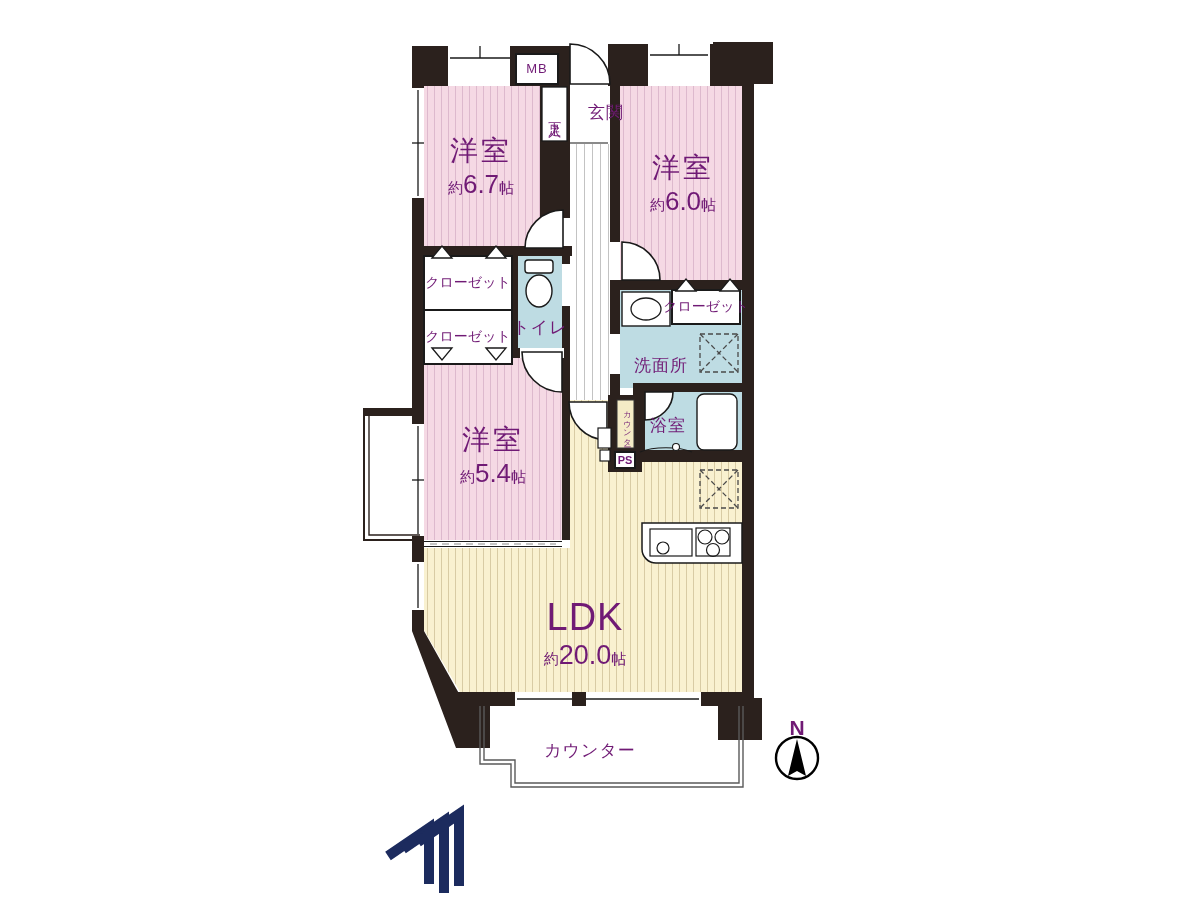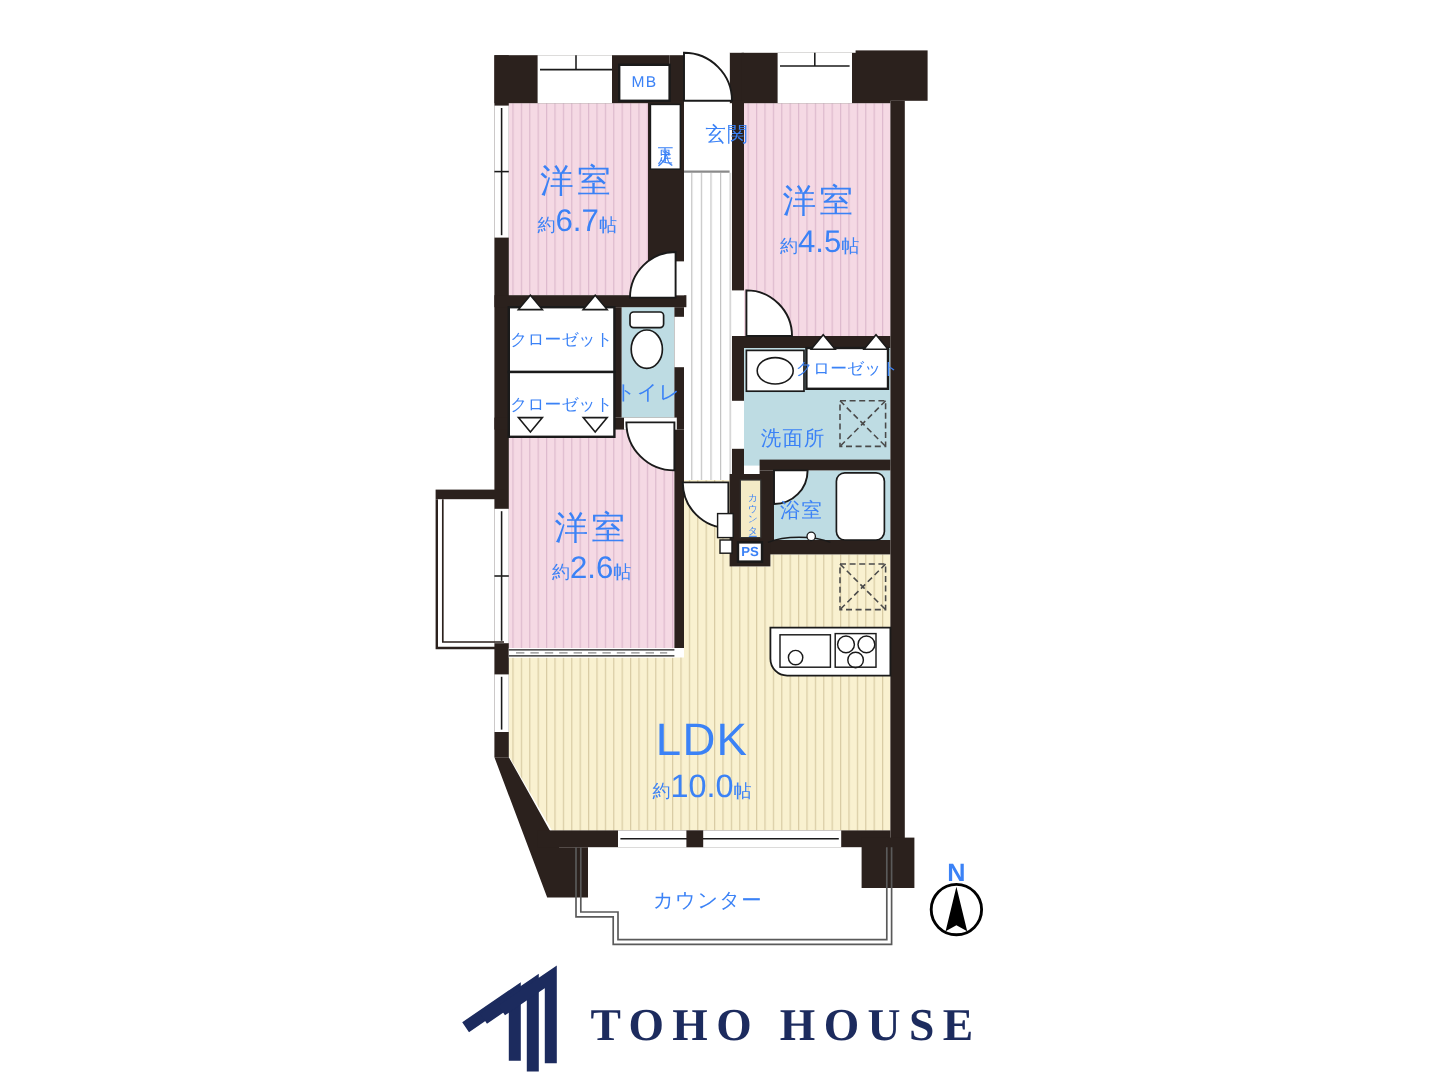--- a/index.html
+++ b/index.html
@@ -1,20 +1,20 @@
 <!DOCTYPE html>
 <html><head>
 <meta charset="utf-8">
 <style>
   html,body{margin:0;padding:0;background:#fff;}
   .canvas{position:relative;width:1200px;height:900px;background:#fff;overflow:hidden;
           font-family:"Liberation Sans","DejaVu Sans",sans-serif;color:#161616;}
   .plan-svg{position:absolute;left:0;top:0;}
   .lbl{position:absolute;transform:translate(-50%,-50%);white-space:nowrap;line-height:1.1;
-       text-align:center;color:#3b82f6;}
+       text-align:center;color:#701a75;}
   .room-label .room-name{font-size:28px;letter-spacing:3px;font-weight:500;}
   .room-label .room-size{font-size:15px;margin-top:3px;}
   .room-label .room-size .num{font-size:26px;letter-spacing:0;}
   .ldk-label .room-name{font-size:38px;letter-spacing:1px;font-weight:500;font-family:"Liberation Sans",sans-serif;}
   .ldk-label .room-size{font-size:15px;margin-top:2px;}
   .ldk-label .room-size .num{font-size:27px;}
   .sm{font-size:17px;letter-spacing:1px;}
   .closet{font-size:14px;letter-spacing:0;}
   .mb{font-size:13px;letter-spacing:1px;}
   .ps{font-size:11px;font-weight:700;letter-spacing:0;}
@@ -190,42 +190,41 @@
   </g>
 </svg>
 
 <div class="lbl room-label" style="left:481px;top:167px;">
   <div class="room-name">洋室</div>
   <div class="room-size"><span>約</span><span class="num">6.7</span><span>帖</span></div>
 </div>
 
 <div class="lbl room-label" style="left:683px;top:184px;">
   <div class="room-name">洋室</div>
-  <div class="room-size"><span>約</span><span class="num">4.5</span><span>帖</span></div>
+  <div class="room-size"><span>約</span><span class="num">6.0</span><span>帖</span></div>
 </div>
 
 <div class="lbl room-label" style="left:493px;top:456px;">
   <div class="room-name">洋室</div>
-  <div class="room-size"><span>約</span><span class="num">2.6</span><span>帖</span></div>
+  <div class="room-size"><span>約</span><span class="num">5.4</span><span>帖</span></div>
 </div>
 
 <div class="lbl ldk-label" style="left:585px;top:634px;">
   <div class="room-name">LDK</div>
-  <div class="room-size"><span>約</span><span class="num">10.0</span><span>帖</span></div>
+  <div class="room-size"><span>約</span><span class="num">20.0</span><span>帖</span></div>
 </div>
 
 <div class="lbl sm" style="left:606px;top:113px;">玄関</div>
 <div class="lbl shoe vert" style="left:554px;top:114px;">下足入</div>
 <div class="lbl mb" style="left:537px;top:69px;">MB</div>
 <div class="lbl closet" style="left:468px;top:283px;">クローゼット</div>
 <div class="lbl closet" style="left:468px;top:337px;">クローゼット</div>
 <div class="lbl closet" style="left:706px;top:307px;">クローゼット</div>
 <div class="lbl sm" style="left:540px;top:328px;">トイレ</div>
 <div class="lbl sm" style="left:661px;top:366px;">洗面所</div>
 <div class="lbl sm" style="left:668px;top:426px;">浴室</div>
 <div class="lbl counter-lbl vert" style="left:626px;top:424px;">カウンター</div>
 <div class="lbl ps" style="left:625px;top:460px;text-align:center;">PS</div>
 <div class="lbl sm" style="left:590px;top:751px;">カウンター</div>
 <div class="lbl north" style="left:797px;top:728px;">N</div>
 
-<div class="logo-text" style="left:655px;top:855px;">TOHO HOUSE</div>
 
 </div>
 
 </body></html>

